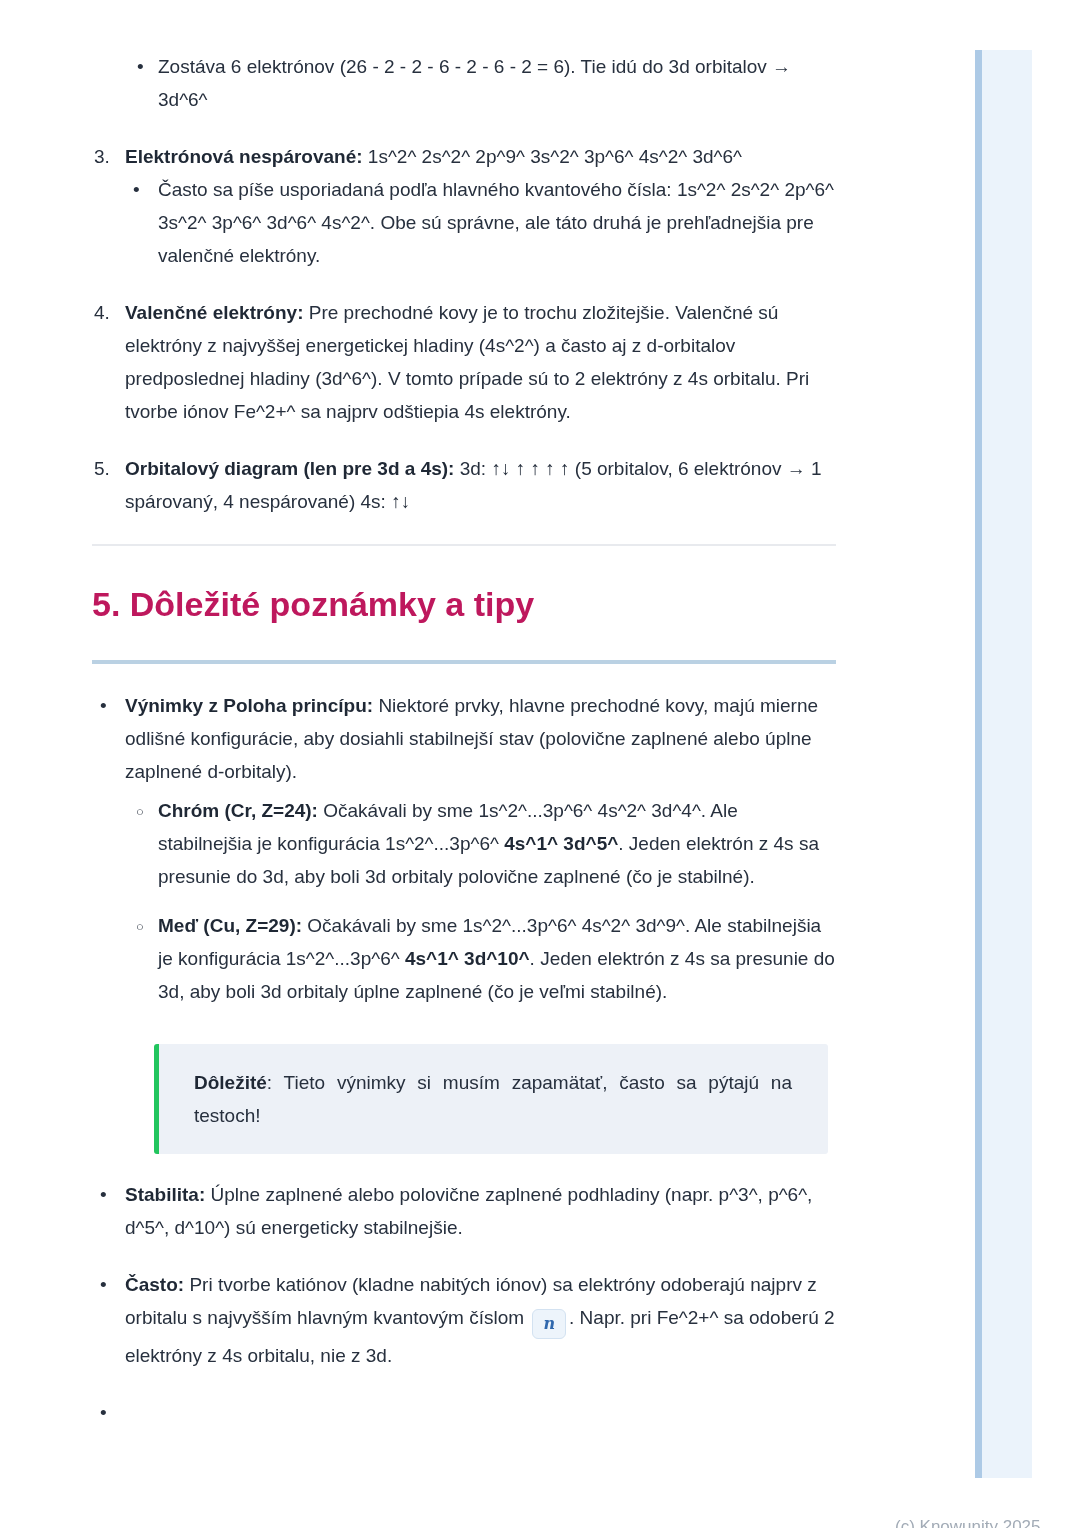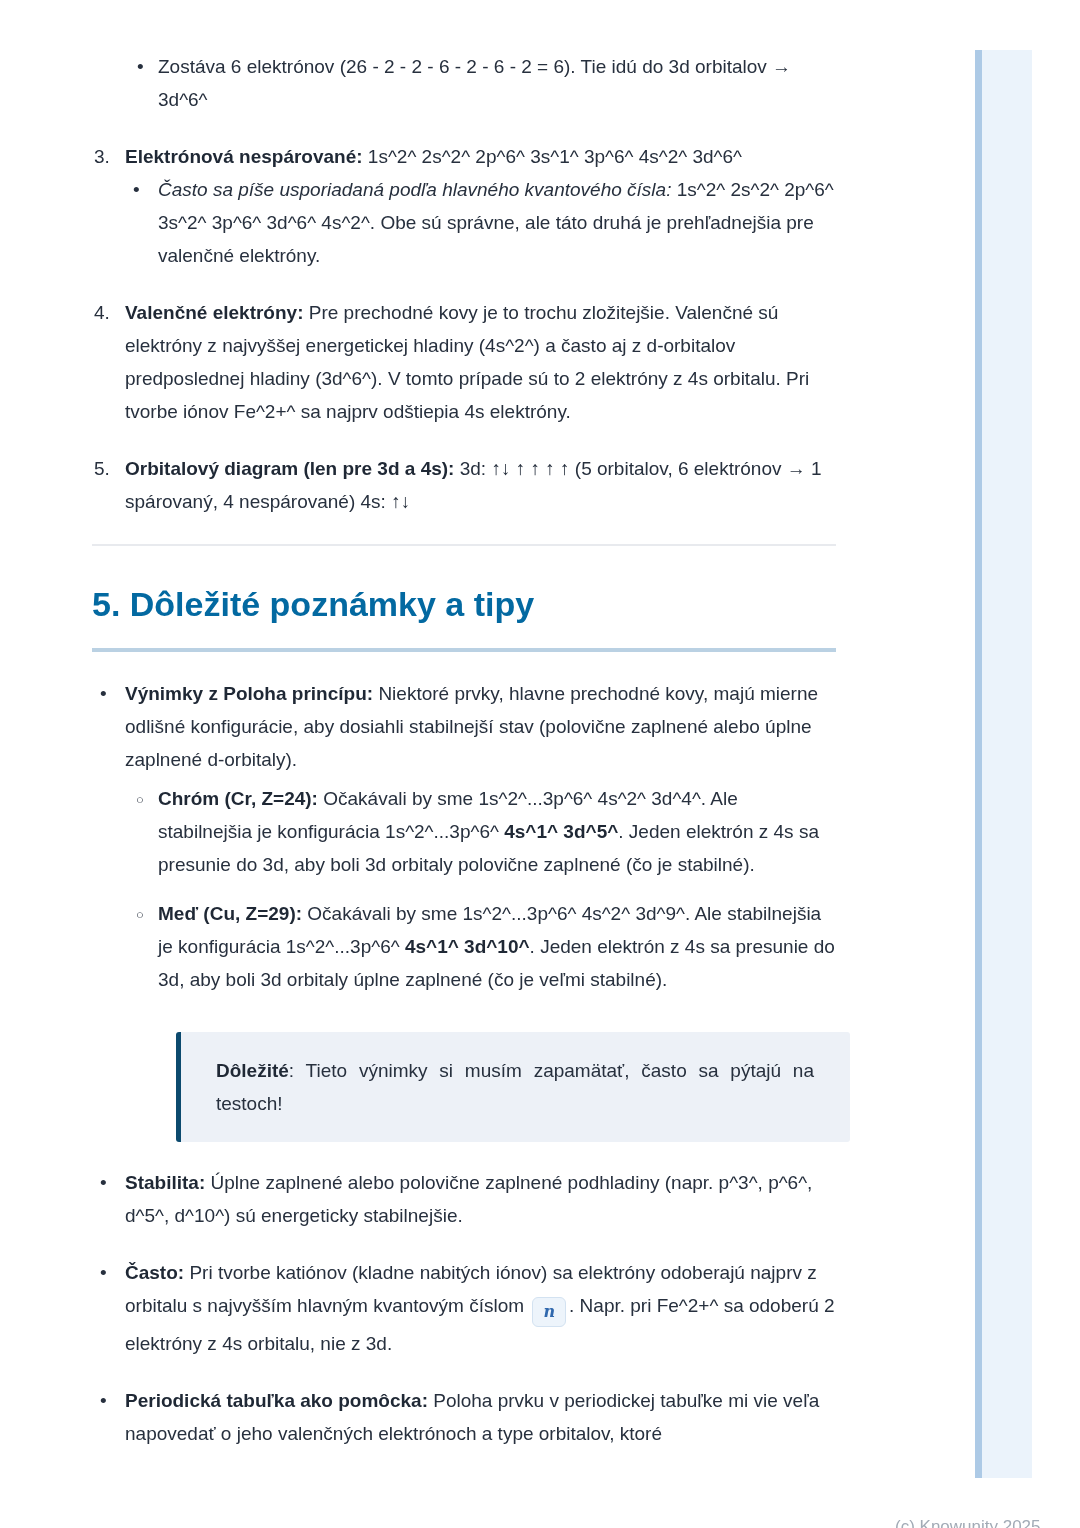--- a/index.html
+++ b/index.html
@@ -16,30 +16,30 @@
   .li:first-child{margin-top:0;}
   .marker{position:absolute;left:8px;top:0;}
   .marker.num{left:2px;}
   .marker.circle{font-size:13px;left:11px;top:1px;}
   .indent1{padding-left:66px;}
   .indent1>.marker{left:45px;}
   .children .li{margin-top:16px;}
   .children .li:first-child{margin-top:6px;}
   .children-tight .li:first-child{margin-top:0;}
   b,.b{font-weight:bold;color:#1f2835;}
-  .i{font-style:italic;text-align:right;}
+  .i{text-align:right;}
   hr.divider{border:none;border-top:2px solid #e8eaee;margin:26px 0 0 0;width:100%;}
   h2.section{
     margin:36px 0 0 0;font-size:34px;line-height:44px;font-weight:bold;
-    color:#0369a1;padding-bottom:22px;border-bottom:4px solid #bad1e3;
+    color:#be185d;padding-bottom:34px;border-bottom:4px solid #bad1e3;
   }
   .tips{margin-top:25px;}
   .callout{
-    margin:36px 4px 10px 51px;width:674px;box-sizing:border-box;
-    background:#edf1f7;border-left:5px solid #0c4a6e;border-radius:3px;
+    margin:36px 4px 10px 29px;width:674px;box-sizing:border-box;
+    background:#edf1f7;border-left:5px solid #22c55e;border-radius:3px;
     padding:22px 36px 22px 35px;
   }
   .callout .txt{display:block;text-align:justify;}
   .chip{
     display:inline-block;vertical-align:-5px;
     font-family:"DejaVu Serif", serif;font-style:italic;font-weight:bold;
     font-size:16px;line-height:26px;color:#3068ad;
     background:#edf4fb;border:1px solid #d3e2f1;border-radius:6px;
     padding:1px 10px;margin:0 3px;
   }
@@ -55,34 +55,34 @@
 
 <div class="rail">
   <div class="rail-thumb"></div>
 </div>
 
 <div class="content">
   <div>
       <div class="li indent1"><span class="marker">•</span><span class="txt"><span class="">Zostáva 6 elektrónov (26 - 2 - 2 - 6 - 2 - 6 - 2 = 6). Tie idú do 3d orbitalov → 3d^6^</span></span></div>
     </div>
   <div style="margin-top:24px;">
-      <div class="li"><span class="marker num">3.</span><span class="txt"><span class="b ">Elektrónová nespárované:</span><span class=""> 1s^2^ 2s^2^ 2p^6^ 3s^1^ 3p^6^ 4s^2^ 3d^6^</span></span><div class="children children-tight">
+      <div class="li"><span class="marker num">3.</span><span class="txt"><span class="b ">Elektrónová nespárované:</span><span class=""> 1s^2^ 2s^2^ 2p^9^ 3s^2^ 3p^6^ 4s^2^ 3d^6^</span></span><div class="children children-tight">
           <div class="li"><span class="marker">•</span><span class="txt"><span class="i">Často sa píše usporiadaná podľa hlavného kvantového čísla:</span><span class=""> 1s^2^ 2s^2^ 2p^6^ 3s^2^ 3p^6^ 3d^6^ 4s^2^. Obe sú správne, ale táto druhá je prehľadnejšia pre valenčné elektróny.</span></span></div>
         </div></div>
       <div class="li"><span class="marker num">4.</span><span class="txt"><span class="b ">Valenčné elektróny:</span><span class=""> Pre prechodné kovy je to trochu zložitejšie. Valenčné sú elektróny z najvyššej energetickej hladiny (4s^2^) a často aj z d-orbitalov predposlednej hladiny (3d^6^). V tomto prípade sú to 2 elektróny z 4s orbitalu. Pri tvorbe iónov Fe^2+^ sa najprv odštiepia 4s elektróny.</span></span></div>
       <div class="li"><span class="marker num">5.</span><span class="txt"><span class="b ">Orbitalový diagram (len pre 3d a 4s):</span><span class=""> 3d: ↑↓ ↑ ↑ ↑ ↑ (5 orbitalov, 6 elektrónov → 1 spárovaný, 4 nespárované) 4s: ↑↓</span></span></div>
     </div>
   <hr class="divider">
   <h2 class="section">5. Dôležité poznámky a tipy</h2>
   <div class="tips">
       <div class="li"><span class="marker">•</span><span class="txt"><span class="b ">Výnimky z Poloha princípu:</span><span class=""> Niektoré prvky, hlavne prechodné kovy, majú mierne odlišné konfigurácie, aby dosiahli stabilnejší stav (polovične zaplnené alebo úplne zaplnené d-orbitaly).</span></span><div class="children">
           <div class="li"><span class="marker circle">○</span><span class="txt"><span class="b ">Chróm (Cr, Z=24):</span><span class=""> Očakávali by sme 1s^2^...3p^6^ 4s^2^ 3d^4^. Ale stabilnejšia je konfigurácia 1s^2^...3p^6^ </span><span class="b ">4s^1^ 3d^5^</span><span class="">. Jeden elektrón z 4s sa presunie do 3d, aby boli 3d orbitaly polovične zaplnené (čo je stabilné).</span></span></div>
           <div class="li"><span class="marker circle">○</span><span class="txt"><span class="b ">Meď (Cu, Z=29):</span><span class=""> Očakávali by sme 1s^2^...3p^6^ 4s^2^ 3d^9^. Ale stabilnejšia je konfigurácia 1s^2^...3p^6^ </span><span class="b ">4s^1^ 3d^10^</span><span class="">. Jeden elektrón z 4s sa presunie do 3d, aby boli 3d orbitaly úplne zaplnené (čo je veľmi stabilné).</span></span></div>
         </div><div class="callout">
           <span class="txt"><span class="b ">Dôležité</span><span class="">: Tieto výnimky si musím zapamätať, často sa pýtajú na testoch!</span></span>
         </div></div>
       <div class="li"><span class="marker">•</span><span class="txt"><span class="b ">Stabilita:</span><span class=""> Úplne zaplnené alebo polovične zaplnené podhladiny (napr. p^3^, p^6^, d^5^, d^10^) sú energeticky stabilnejšie.</span></span></div>
       <div class="li"><span class="marker">•</span><span class="txt"><span class="b ">Často:</span><span class=""> Pri tvorbe katiónov (kladne nabitých iónov) sa elektróny odoberajú najprv z orbitalu s najvyšším hlavným kvantovým číslom </span><span class="chip">n</span><span class="">. Napr. pri Fe^2+^ sa odoberú 2 elektróny z 4s orbitalu, nie z 3d.</span></span></div>
-      <div class="li"><span class="marker">•</span><span class="txt"><span class="b ">Periodická tabuľka ako pomôcka:</span><span class=""> Poloha prvku v periodickej tabuľke mi vie veľa napovedať o jeho valenčných elektrónoch a type orbitalov, ktoré</span></span></div>
+      <div class="li"><span class="marker">•</span></div>
     </div>
 </div>
 
 <div class="footer">(c) Knowunity 2025</div>
 
 </body></html>

